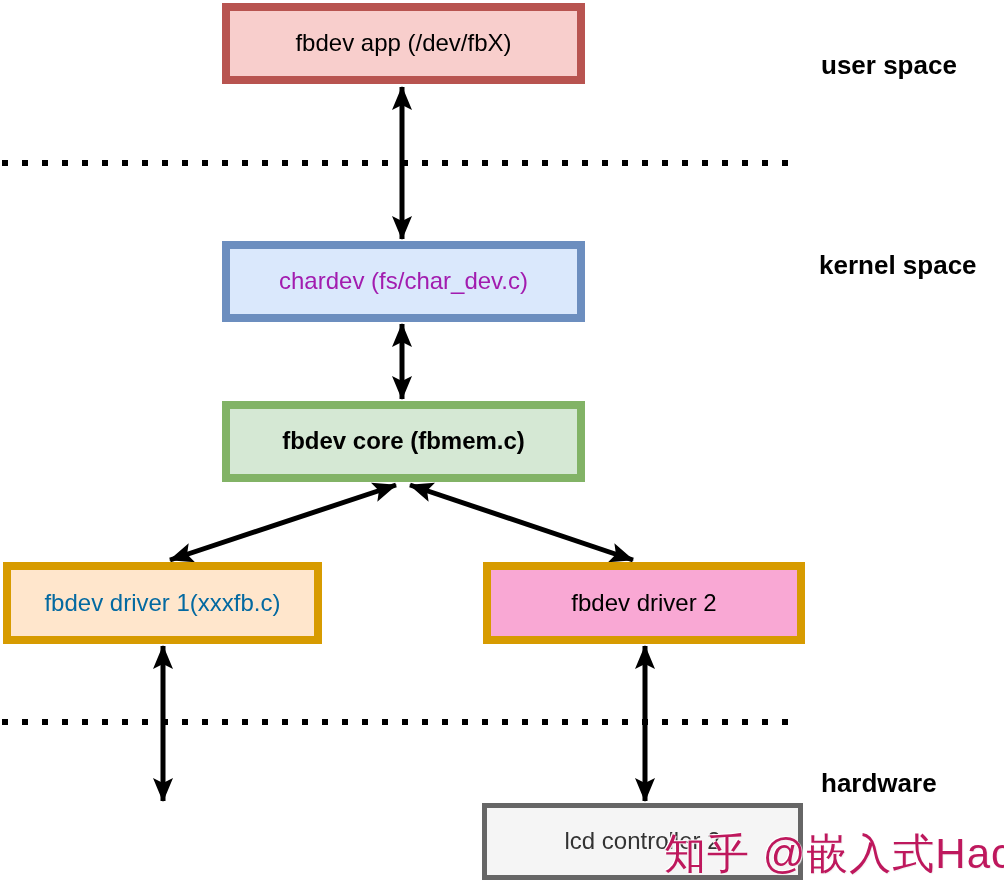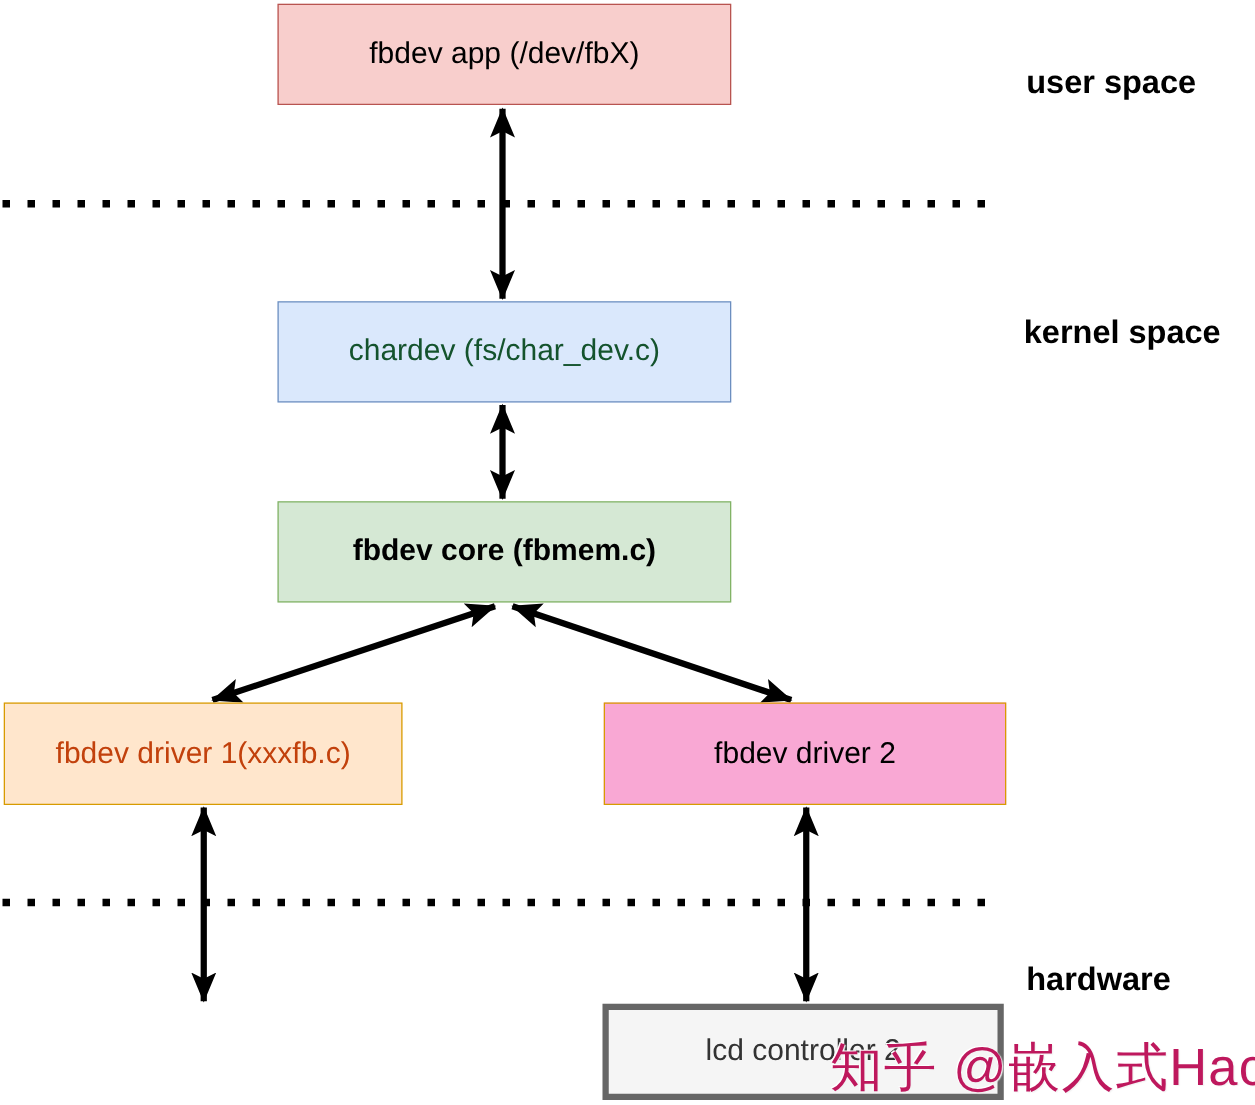--- a/index.html
+++ b/index.html
@@ -18,21 +18,21 @@
   .arrow-layer {
     position: absolute;
     left: 0; top: 0;
     width: 1004px;
     height: 884px;
     z-index: 1;
   }
   .node {
     position: absolute;
     box-sizing: border-box;
-    border: 1px solid #d946ef;
+    border: 8px solid #d946ef;
     display: flex;
     align-items: center;
     justify-content: center;
     text-align: center;
     font-size: 24px;
     line-height: 1.2;
     color: #000000;
     z-index: 2;
   }
   .node.bold { font-weight: bold; }
@@ -88,25 +88,25 @@
     <line x1="402" y1="87" x2="402" y2="239" stroke="#000000" stroke-width="5" marker-start="url(#ah)" marker-end="url(#ah)"></line>
     <line x1="402" y1="324" x2="402" y2="399" stroke="#000000" stroke-width="5" marker-start="url(#ah)" marker-end="url(#ah)"></line>
     <line x1="396" y1="485" x2="170" y2="560" stroke="#000000" stroke-width="5" marker-start="url(#ah)" marker-end="url(#ah)"></line>
     <line x1="410" y1="485" x2="633" y2="560" stroke="#000000" stroke-width="5" marker-start="url(#ah)" marker-end="url(#ah)"></line>
     <line x1="163" y1="646" x2="163" y2="801" stroke="#000000" stroke-width="5" marker-start="url(#ah)" marker-end="url(#ah)"></line>
     <line x1="645" y1="646" x2="645" y2="801" stroke="#000000" stroke-width="5" marker-start="url(#ah)" marker-end="url(#ah)"></line>
   </svg>
 
   <div class="node" id="box-fbdev-app" style="background: rgb(248, 206, 204); border-color: rgb(184, 84, 80); color: rgb(0, 0, 0);">fbdev app (/dev/fbX)</div>
 
-  <div class="node" id="box-chardev" style="background: rgb(218, 232, 252); border-color: rgb(108, 142, 191); color: #14532d;">chardev (fs/char_dev.c)</div>
+  <div class="node" id="box-chardev" style="background: rgb(218, 232, 252); border-color: rgb(108, 142, 191); color: #a21caf;">chardev (fs/char_dev.c)</div>
 
   <div class="node bold" id="box-fbdev-core" style="background: rgb(213, 232, 212); border-color: rgb(130, 179, 102); color: rgb(0, 0, 0);">fbdev core (fbmem.c)</div>
 
-  <div class="node" id="box-fbdev-driver-1" style="background: rgb(255, 230, 204); border-color: rgb(215, 155, 0); color: #c2410c;">fbdev driver 1(xxxfb.c)</div>
+  <div class="node" id="box-fbdev-driver-1" style="background: rgb(255, 230, 204); border-color: rgb(215, 155, 0); color: #0369a1;">fbdev driver 1(xxxfb.c)</div>
 
   <div class="node" id="box-fbdev-driver-2" style="background: #f9a8d4; border-color: rgb(215, 155, 0); color: rgb(0, 0, 0);">fbdev driver 2</div>
 
 
   <div class="node thick" id="box-lcd-2" style="background: rgb(245, 245, 245); border-color: rgb(102, 102, 102); color: rgb(51, 51, 51);">lcd controller 2</div>
 
   <div class="region-label" id="label-user-space">user space</div>
   <div class="region-label" id="label-kernel-space">kernel space</div>
   <div class="region-label" id="label-hardware">hardware</div>
 

